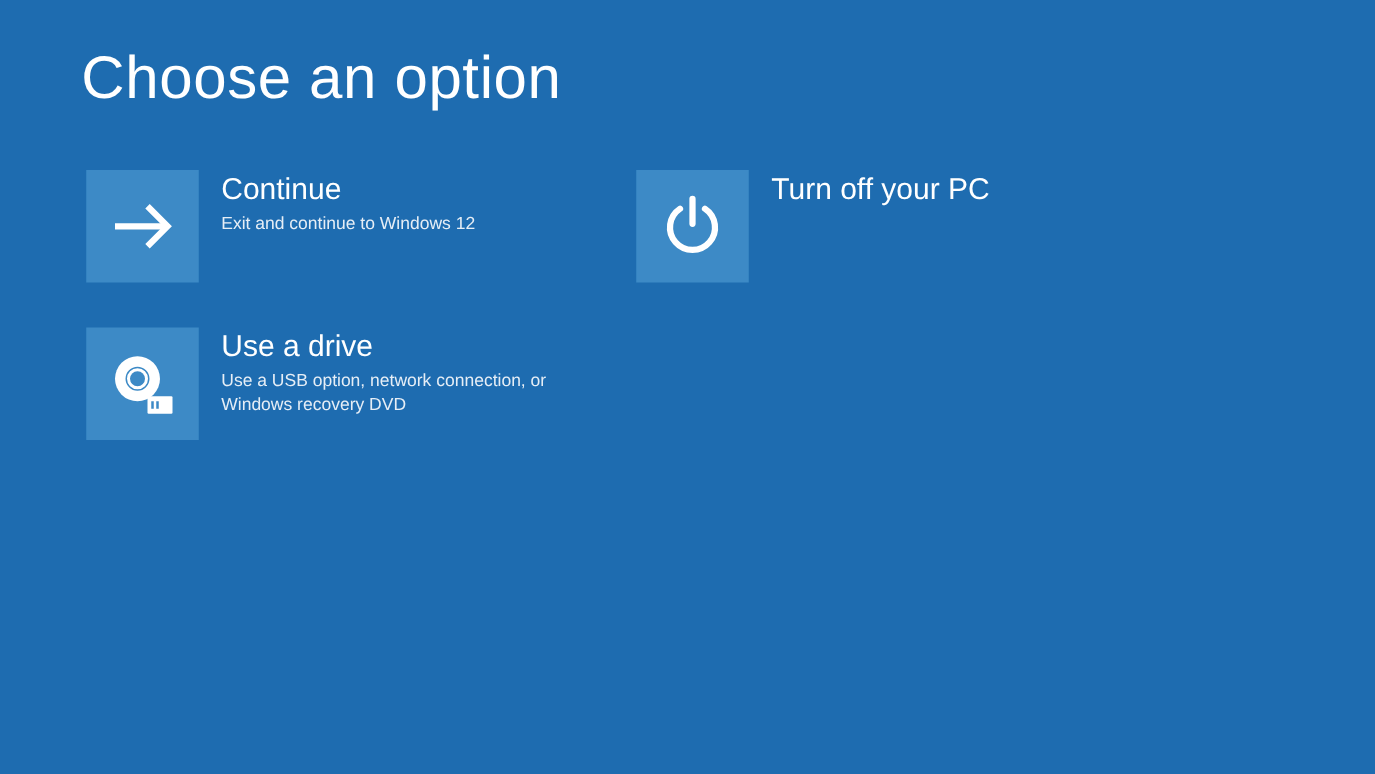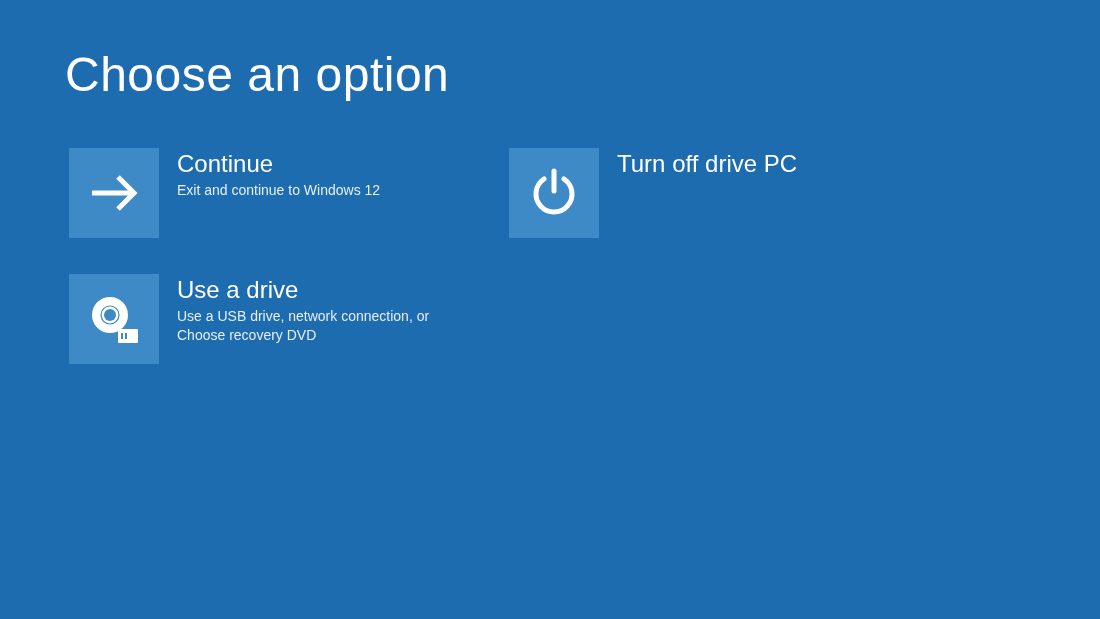--- a/index.html
+++ b/index.html
@@ -6,21 +6,21 @@
     html, body {
       width: 1100px;
       height: 619px;
       overflow: hidden;
       font-family: "Segoe UI Light", "Segoe UI", Arial, sans-serif;
       background: #1e6cb0;
       color: #ffffff;
     }
     .screen {
       width: 100%; height: 100%;
-      padding: 47px 65px 30px 65px;
+      padding: 35px 65px 30px 65px;
       position: relative;
     }
     .title {
       font-size: 48px;
       font-weight: 300;
       letter-spacing: 0.5px;
       margin-bottom: 42px;
     }
     .grid {
       display: grid;
@@ -104,21 +104,21 @@
     <div class="option">
       <div class="tile">
         <svg width="56" height="56" viewBox="0 0 56 56">
           <g stroke="#ffffff" stroke-width="5" fill="none" stroke-linecap="round">
             <path d="M 18 14 A 18 18 0 1 0 38 14"></path>
             <line x1="28" y1="6" x2="28" y2="26"></line>
           </g>
         </svg>
       </div>
       <div class="text">
-        <div class="opt-title">Turn off drive PC</div>
+        <div class="opt-title">Turn off your PC</div>
         <div class="opt-desc"></div>
       </div>
     </div>
 
     <div class="option">
       <div class="tile">
         <svg width="60" height="60" viewBox="0 0 60 60">
           <g fill="#ffffff">
             <circle cx="26" cy="26" r="18"></circle>
             <rect x="34" y="40" width="20" height="14" rx="1"></rect>
@@ -126,21 +126,21 @@
           <circle cx="26" cy="26" r="6" fill="#3d8ac6"></circle>
           <circle cx="26" cy="26" r="9" fill="none" stroke="#3d8ac6" stroke-width="1.2"></circle>
           <g stroke="#3d8ac6" stroke-width="2">
             <line x1="38" y1="44" x2="38" y2="50"></line>
             <line x1="42" y1="44" x2="42" y2="50"></line>
           </g>
         </svg>
       </div>
       <div class="text">
         <div class="opt-title">Use a drive</div>
-        <div class="opt-desc">Use a USB drive, network connection, or Choose recovery DVD</div>
+        <div class="opt-desc">Use a USB option, network connection, or Windows recovery DVD</div>
       </div>
     </div>
 
     <div></div>
 
 
   </div>
 </div>
 
 </body></html>

